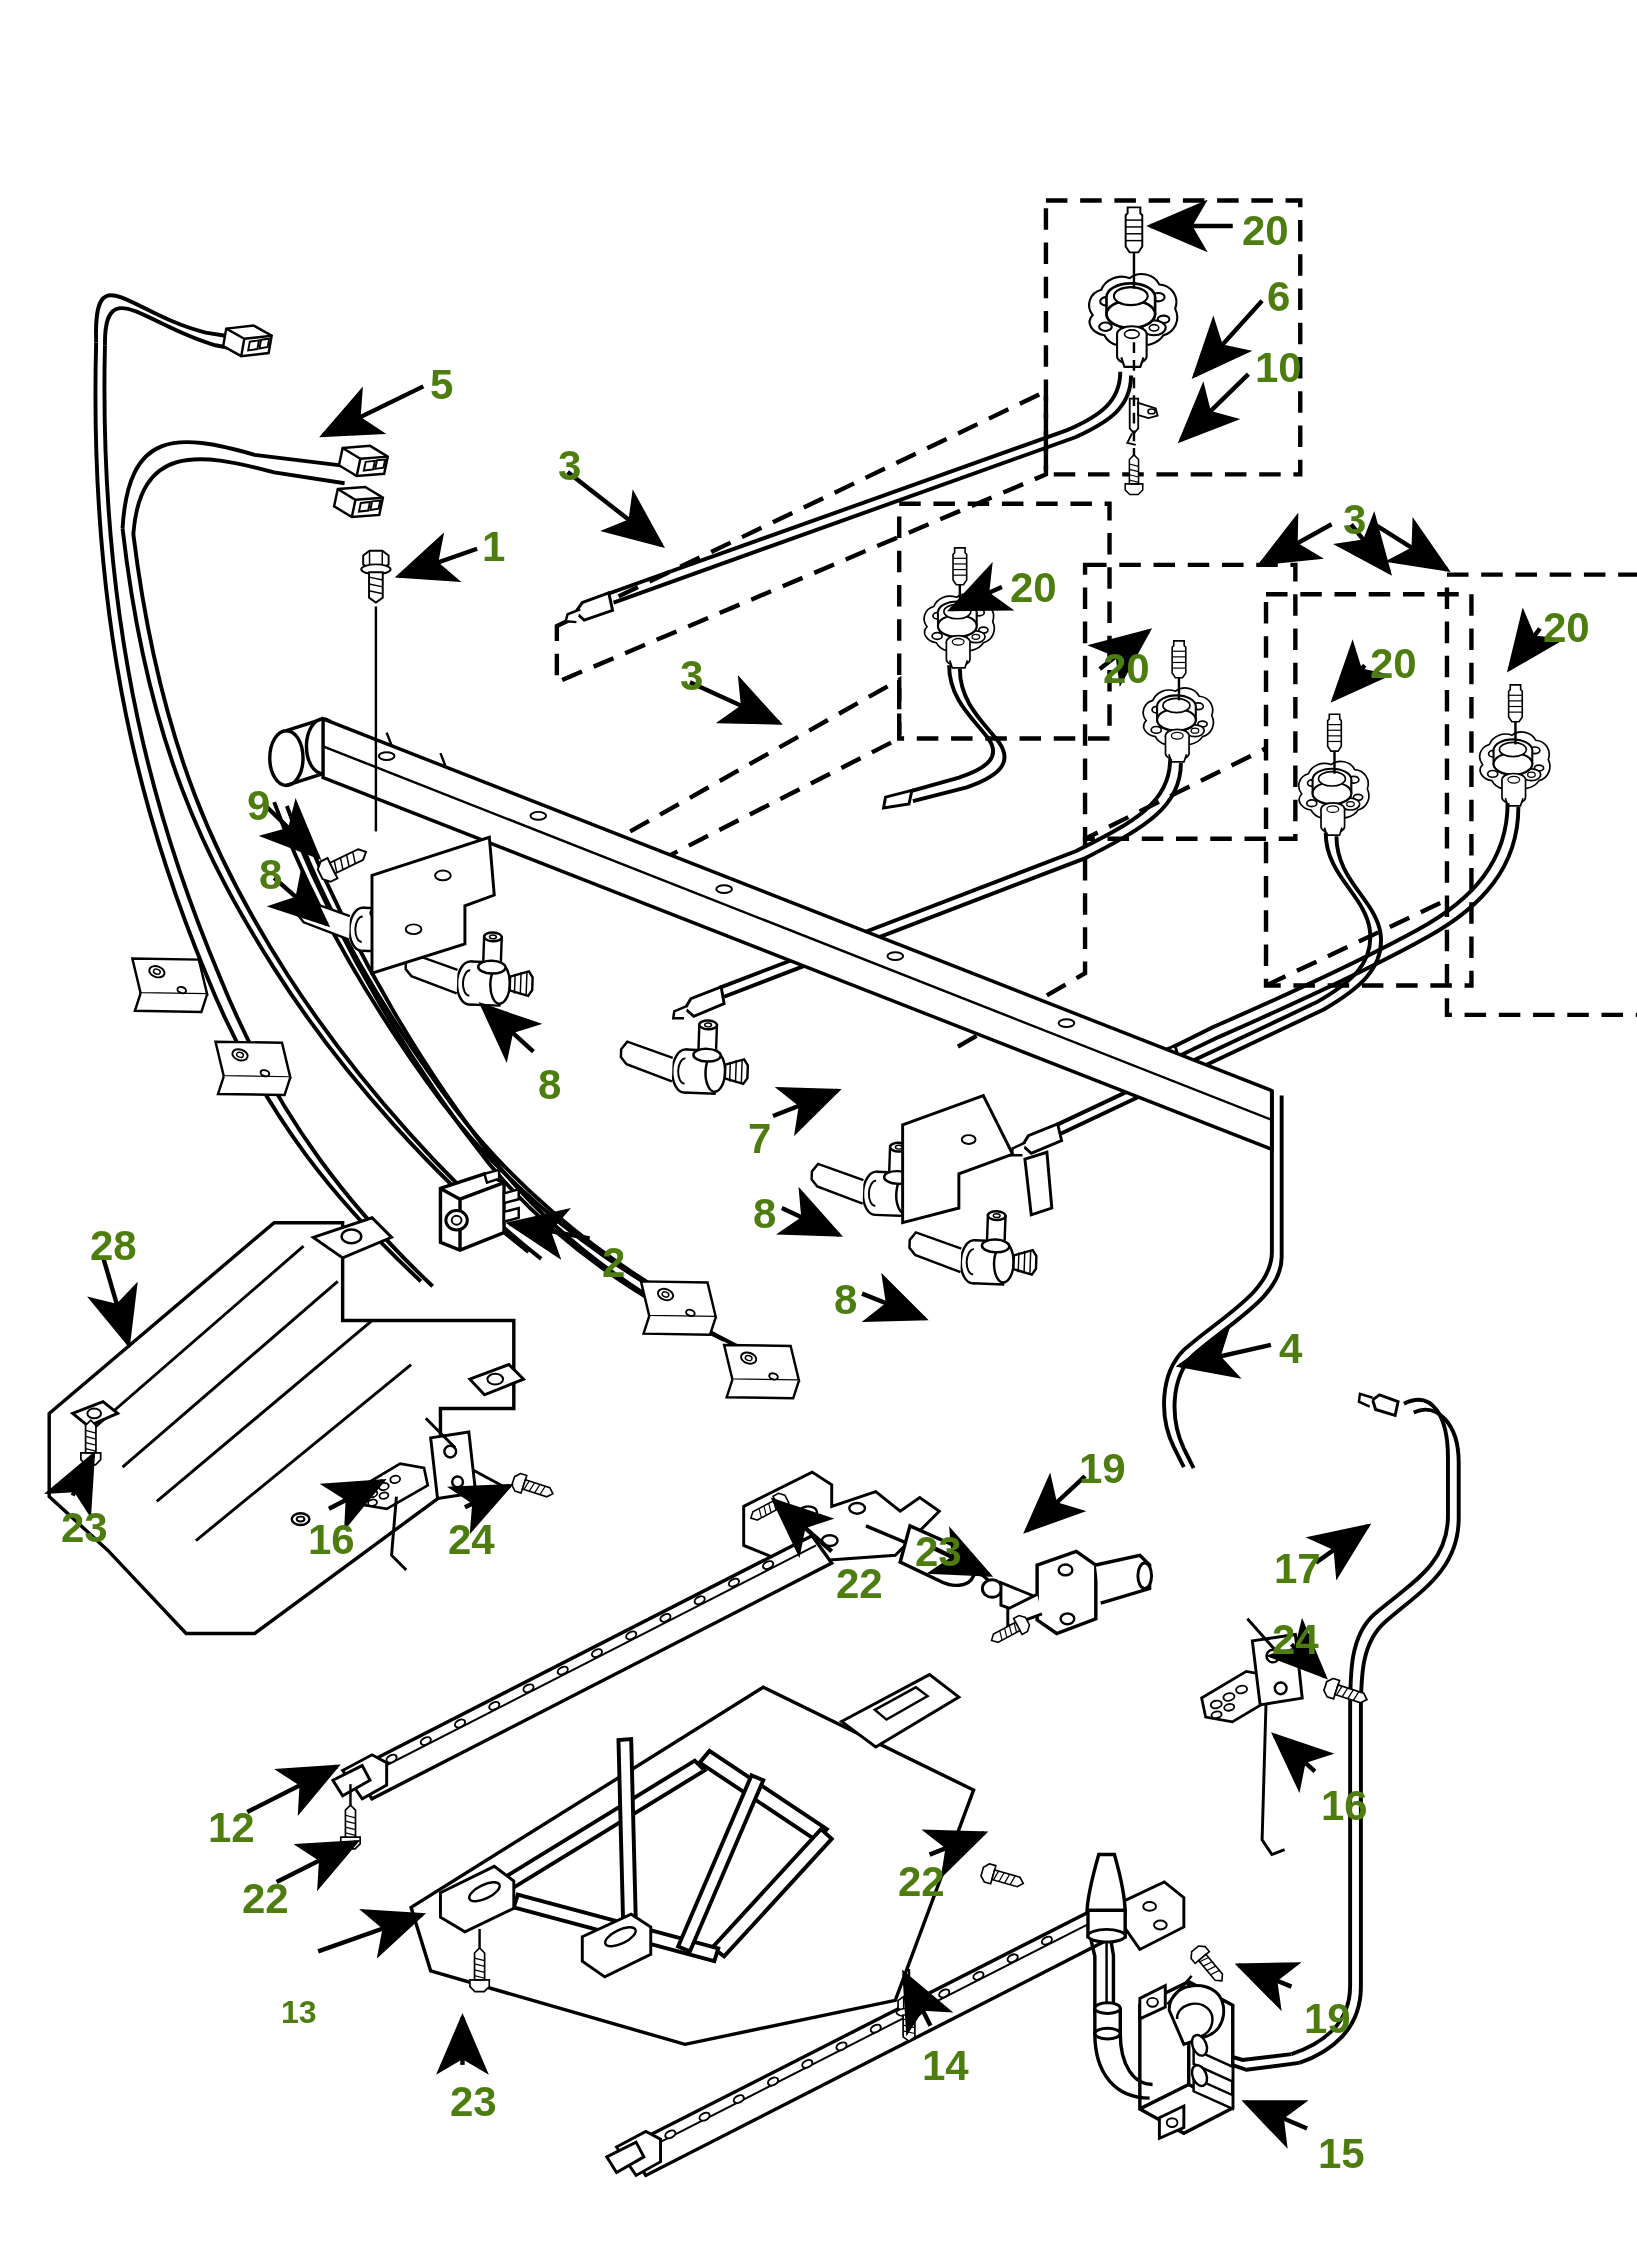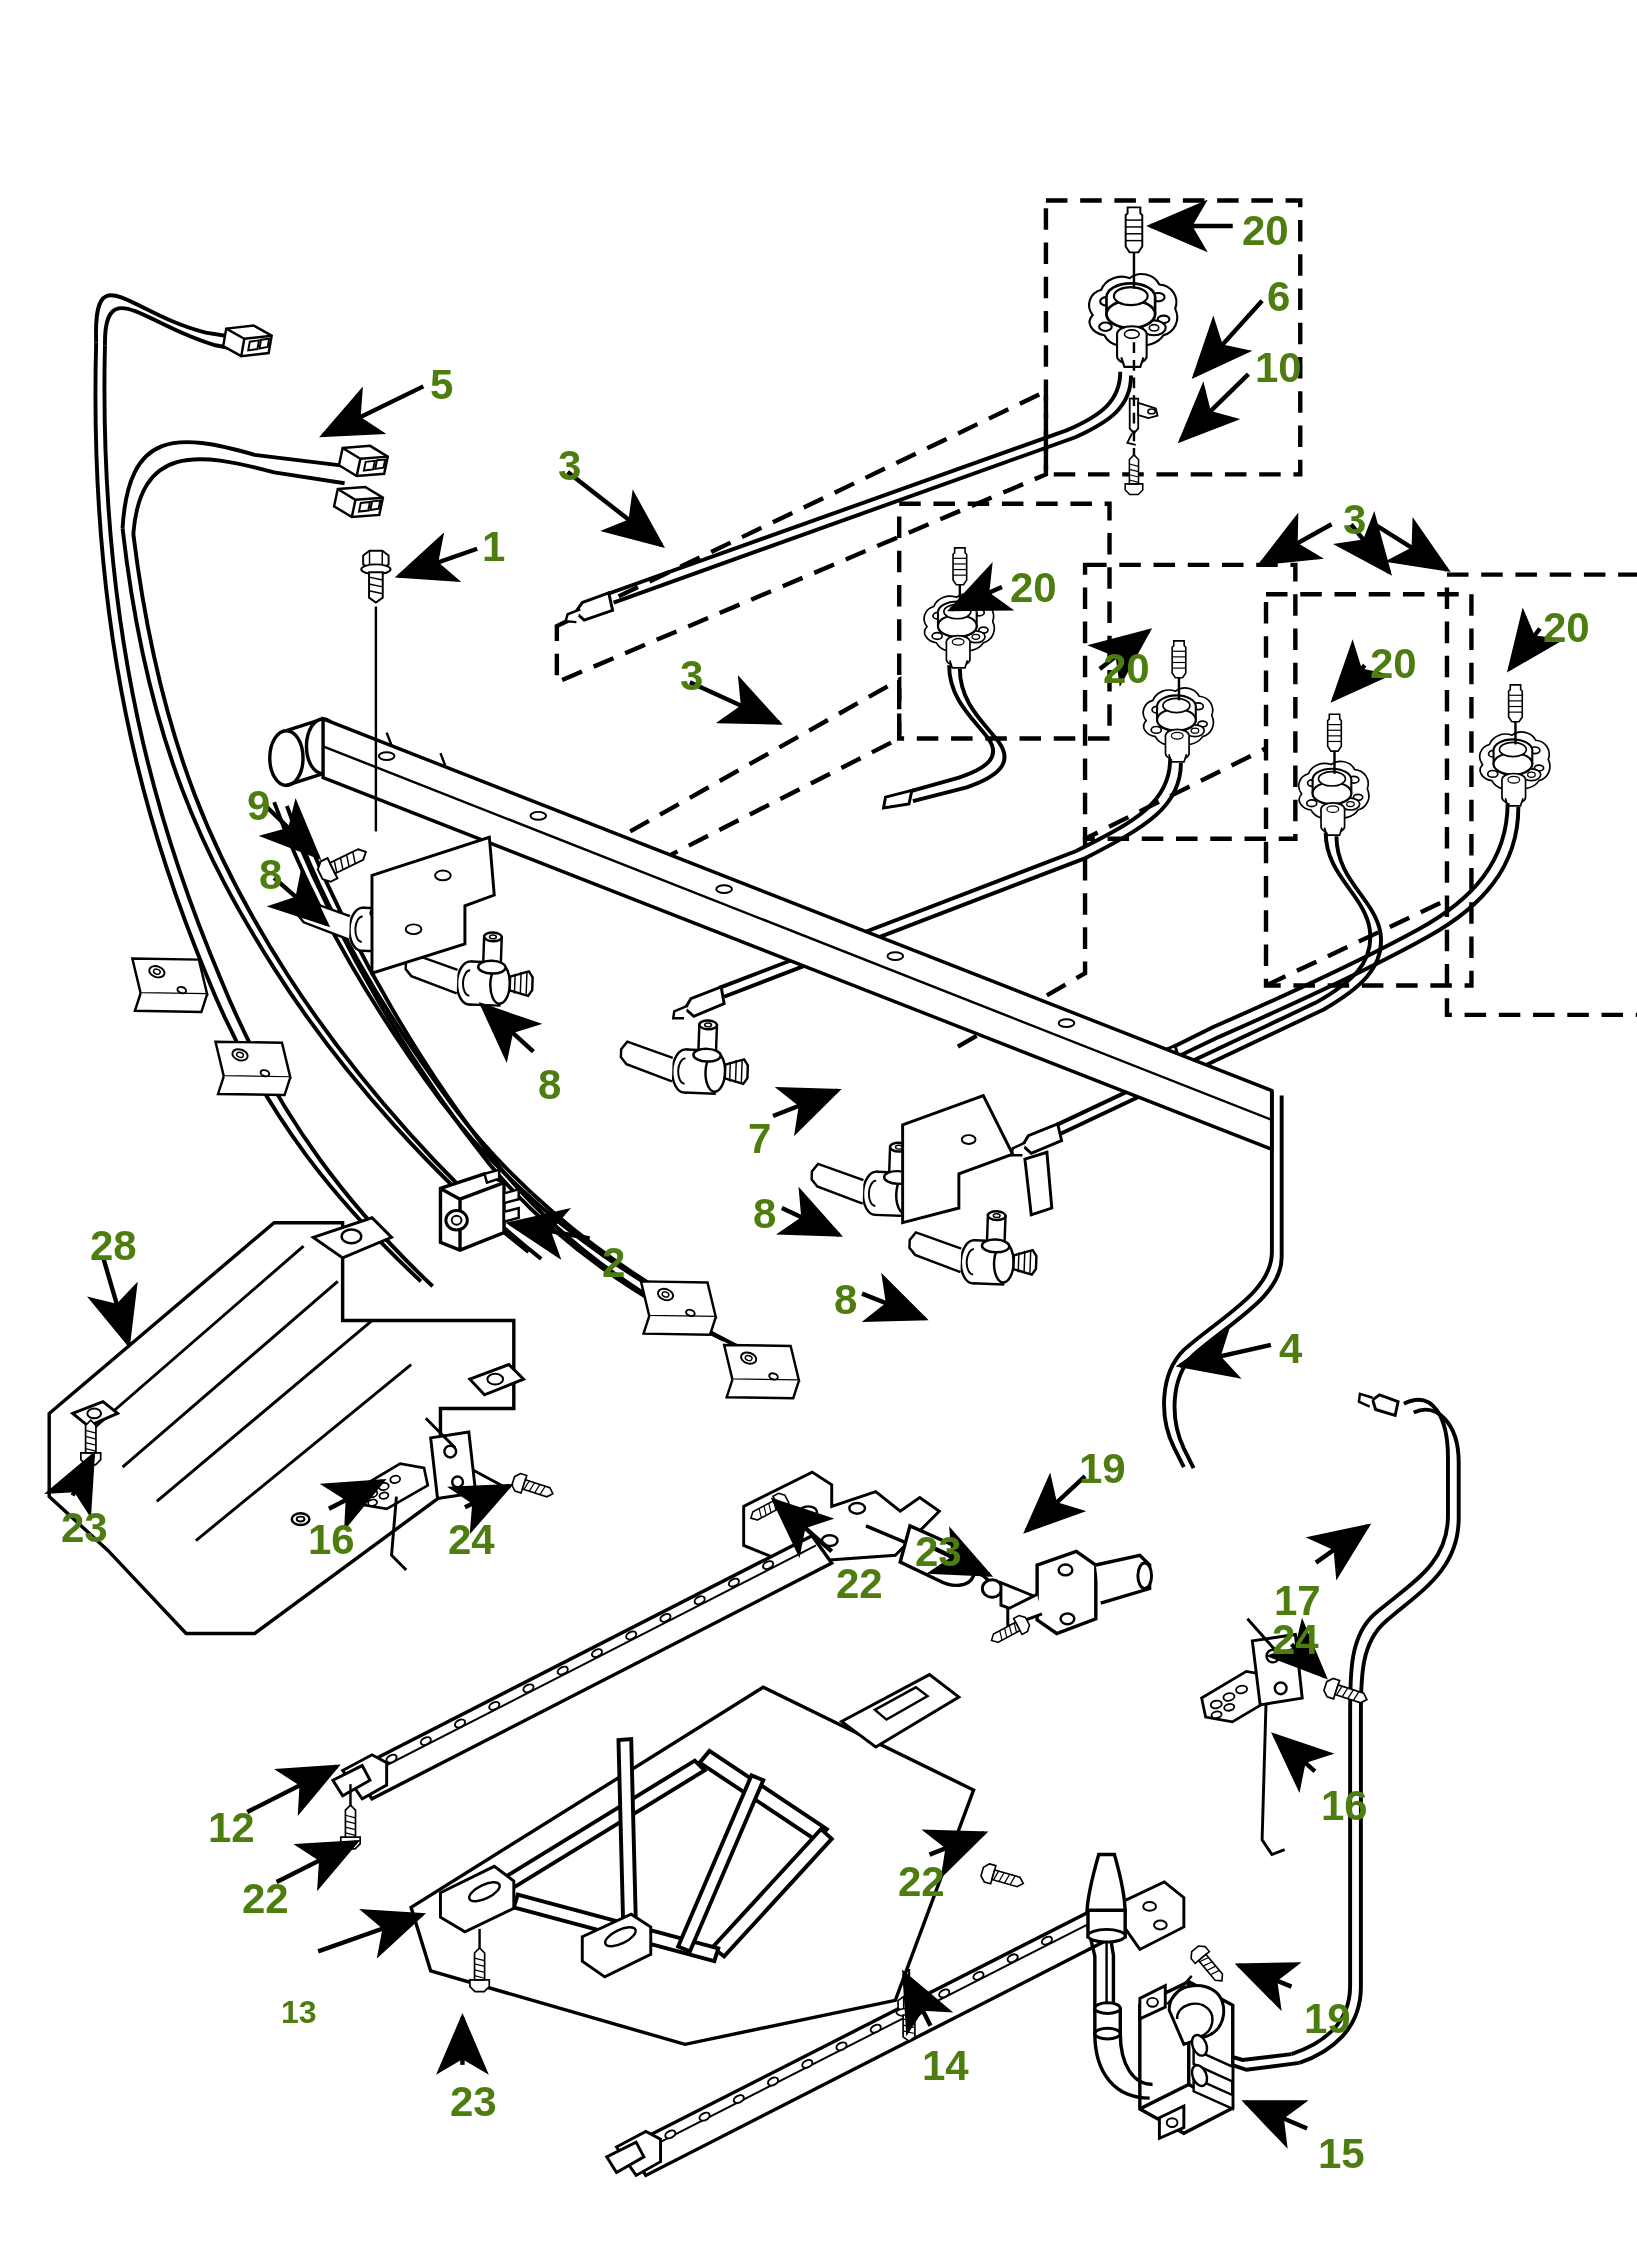--- a/index.html
+++ b/index.html
@@ -605,21 +605,21 @@
   <div class="callout" style="left:834px;top:1279px;font-size:42px;">8</div>
   <div class="callout" style="left:602px;top:1242px;font-size:42px;">2</div>
   <div class="callout" style="left:90px;top:1225px;font-size:42px;">28</div>
   <div class="callout" style="left:61px;top:1507px;font-size:42px;">23</div>
   <div class="callout" style="left:308px;top:1519px;font-size:42px;">16</div>
   <div class="callout" style="left:448px;top:1519px;font-size:42px;">24</div>
   <div class="callout" style="left:1279px;top:1328px;font-size:42px;">4</div>
   <div class="callout" style="left:1079px;top:1448px;font-size:42px;">19</div>
   <div class="callout" style="left:836px;top:1563px;font-size:42px;">22</div>
   <div class="callout" style="left:915px;top:1531px;font-size:42px;">23</div>
-  <div class="callout" style="left:1274px;top:1548px;font-size:42px;margin-top:32px;">17</div>
+  <div class="callout" style="left:1274px;top:1548px;font-size:42px;">17</div>
   <div class="callout" style="left:1272px;top:1619px;font-size:42px;">24</div>
   <div class="callout" style="left:1321px;top:1785px;font-size:42px;">16</div>
   <div class="callout" style="left:208px;top:1807px;font-size:42px;">12</div>
   <div class="callout" style="left:242px;top:1878px;font-size:42px;">22</div>
   <div class="callout" style="left:281px;top:1996px;font-size:32px;">13</div>
   <div class="callout" style="left:898px;top:1861px;font-size:42px;">22</div>
   <div class="callout" style="left:450px;top:2081px;font-size:42px;">23</div>
   <div class="callout" style="left:922px;top:2045px;font-size:42px;">14</div>
   <div class="callout" style="left:1304px;top:1998px;font-size:42px;">19</div>
   <div class="callout" style="left:1318px;top:2133px;font-size:42px;">15</div>

